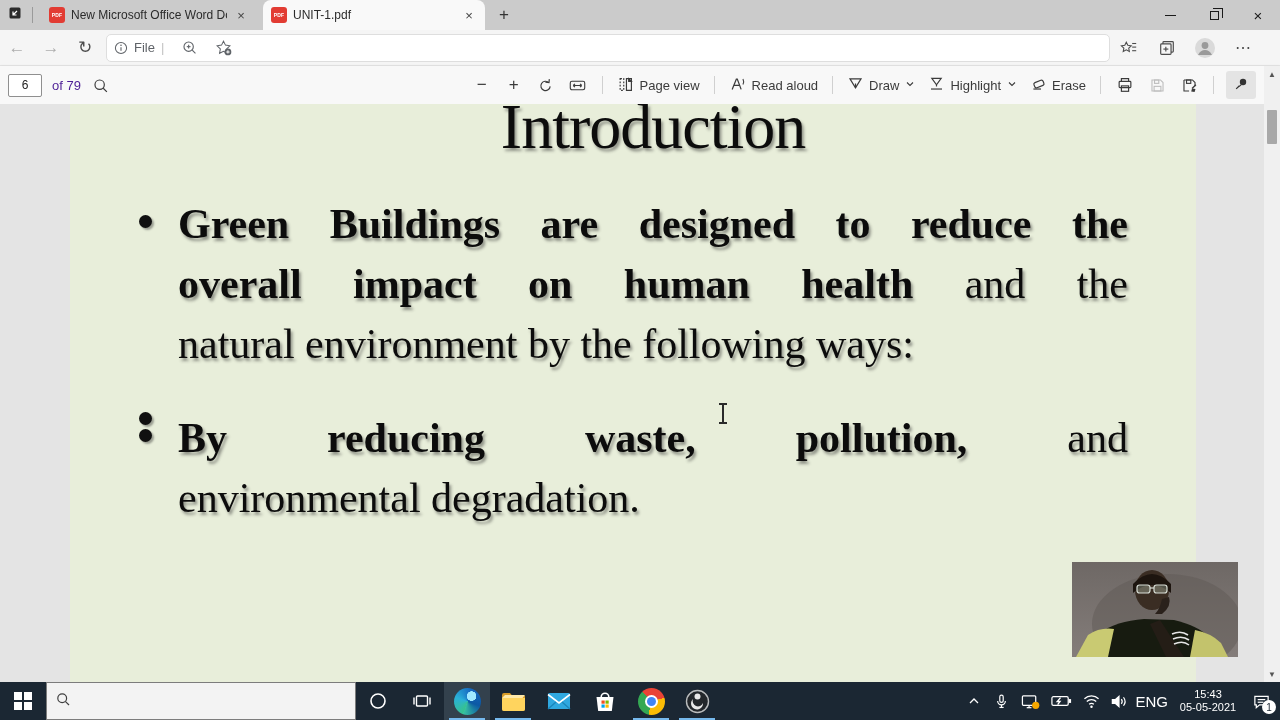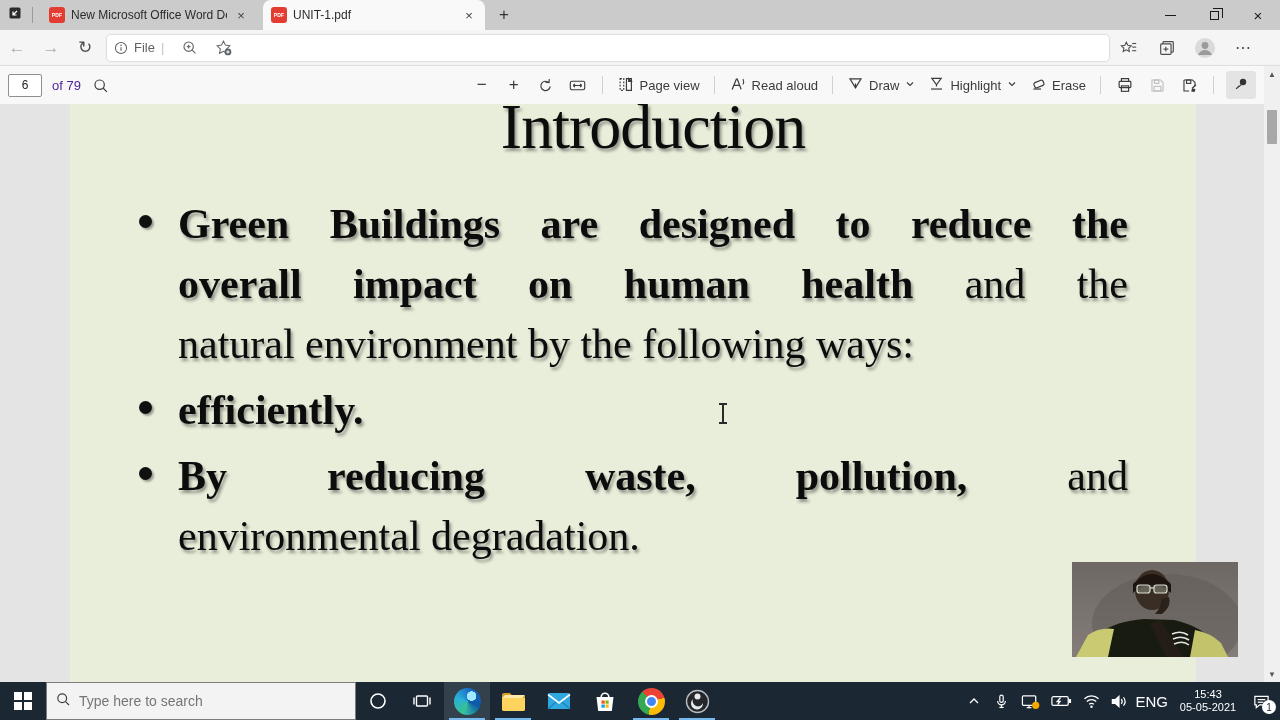--- a/index.html
+++ b/index.html
@@ -47,21 +47,21 @@
   .tb-spacer { flex:1; }
   .glyph-btn { font-size:17px; color:#3b3b3b; }
   .pin-box { background:#e4e4e4; border-radius:3px; width:30px; height:28px; display:flex; align-items:center; justify-content:center; }
   .disabled-ico svg { stroke:#bdbdbd !important; }
 
   
   .content { position:absolute; top:104px; left:0; width:1280px; height:578px; background:#e4e4e4; overflow:hidden; }
   .slide { position:absolute; left:70px; top:0; width:1126px; height:578px; background:#e8eeda; overflow:hidden; }
   .slide-inner { padding:0 68px 0 108px; font-family:"Liberation Serif", serif; color:#0c0c0c; }
   .slide-title { margin-top:-14px; text-align:center; font-size:64px; font-weight:normal; line-height:74px; letter-spacing:-1px; text-shadow:2px 3px 3px rgba(40,40,40,.45); }
-  .bullets { margin-top:30px; display:flex; flex-direction:column; gap:6px; }
+  .bullets { margin-top:30px; display:flex; flex-direction:column; gap:17px; }
   .bullet { position:relative; }
   .dot { position:absolute; left:-39px; top:21px; width:13px; height:13px; font-size:0; background:#101010; border-radius:50%; box-shadow:2px 2px 2px rgba(40,40,40,.4); }
   .bline { font-size:42px; line-height:60px; text-align:left; text-shadow:2px 3px 3px rgba(40,40,40,.45); white-space:nowrap; }
   .bline.stretch { white-space:normal; text-align:justify; text-align-last:justify; }
   .bline .b { font-weight:bold; }
   .bline .r { font-weight:normal; }
   .text-cursor { position:absolute; left:652px; top:299px; width:2px; height:21px; background:#2a2a2a; }
   .text-cursor::before, .text-cursor::after { content:""; position:absolute; left:-3px; width:8px; height:2px; background:#2a2a2a; }
   .text-cursor::after { bottom:0; }
 
@@ -331,21 +331,20 @@
 
         <div class="bullet">
           <span class="dot"></span>
           <div class="bline stretch"><span class="b">Green Buildings are designed to reduce the</span><span class="r"></span></div>
           <div class="bline stretch"><span class="b">overall impact on human health</span><span class="r"> and the</span></div>
           <div class="bline"><span class="b"></span><span class="r">natural environment by the following ways:</span></div>
         </div>
 
         <div class="bullet">
           <span class="dot"></span>
-          <div class="bline"><span class="b">efficiently.</span><span class="r"></span></div>
         </div>
 
         <div class="bullet">
           <span class="dot"></span>
           <div class="bline stretch"><span class="b">By reducing waste, pollution,</span><span class="r"> and</span></div>
           <div class="bline"><span class="b"></span><span class="r">environmental degradation.</span></div>
         </div>
 
       </div>
     </div>
@@ -394,21 +393,20 @@
       </span>
   </div>
 
   <div class="tb-search">
     <span>
       <svg width="16" height="16" viewBox="0 0 20 20" stroke="#3f3f3f" stroke-width="1.5" fill="none">
           <circle cx="9" cy="9" r="5.5"></circle>
           <line x1="13.2" y1="13.2" x2="17.5" y2="17.5"></line>
         </svg>
     </span>
-    <input placeholder="Type here to search" style="">
   </div>
 
   <div class="task-ico">
     <svg width="20" height="20" viewBox="0 0 20 20">
         <circle cx="10" cy="10" r="7" fill="none" stroke="#fff" stroke-width="1.6"></circle>
       </svg>
   </div>
   <div class="task-ico">
     <svg width="20" height="20" viewBox="0 0 20 20" fill="none" stroke="#fff" stroke-width="1.4">
         <rect x="4.5" y="5" width="11" height="10" rx="1"></rect>

